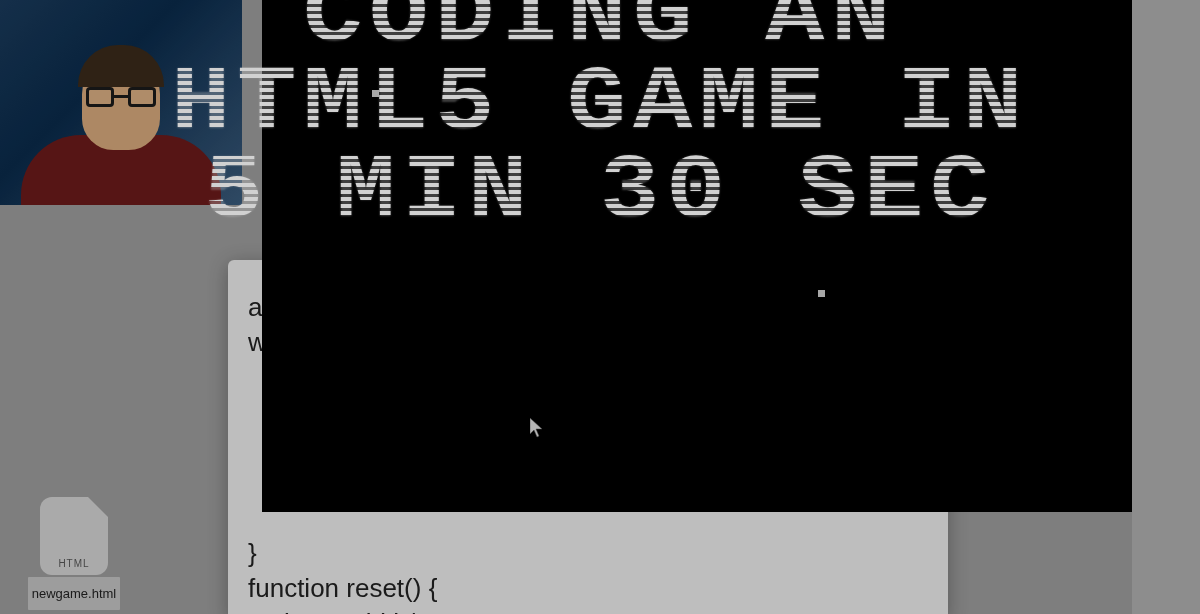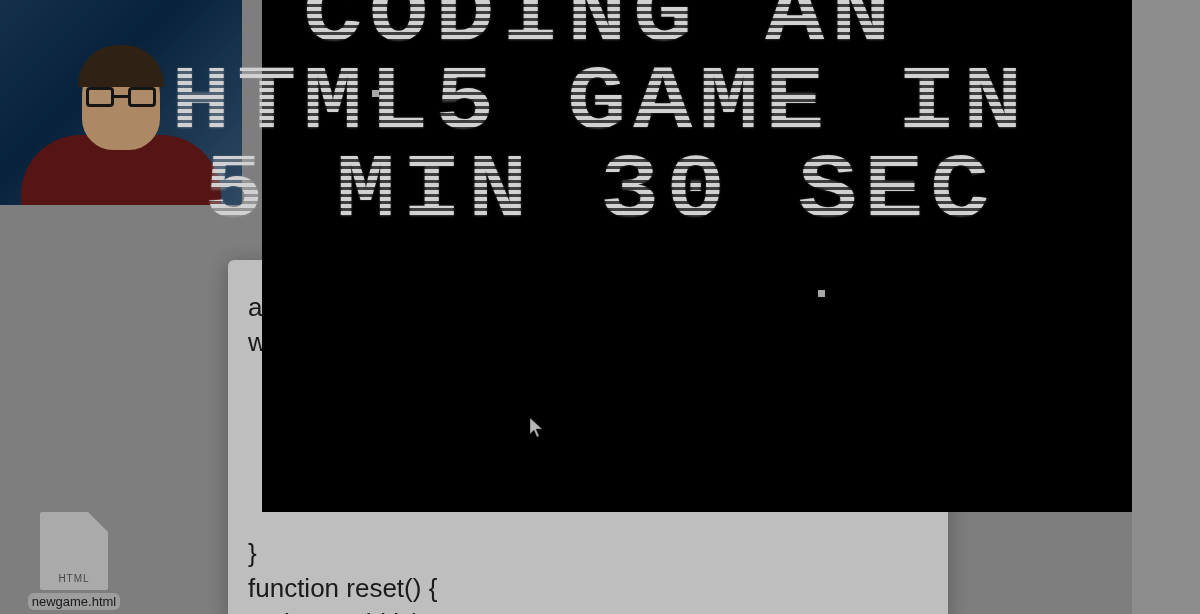--- a/index.html
+++ b/index.html
@@ -155,21 +155,21 @@
       width: 96px;
       text-align: center;
       z-index: 2;
     }
     .file-doc {
       width: 68px;
       height: 78px;
       margin: 18px auto 2px auto;
       background: #d0d0d0;
       position: relative;
-      border-radius: 2px;
+      border-radius: 12px;
     }
     .file-doc::before {
       content: "";
       position: absolute;
       top: 0;
       right: 0;
       width: 20px;
       height: 20px;
       background: #9a9a9a;
       clip-path: polygon(100% 0, 100% 100%, 0 0);
@@ -181,22 +181,22 @@
       right: 0;
       text-align: center;
       font-size: 10px;
       color: #555;
       letter-spacing: 1px;
     }
     .file-label {
       font-size: 13px;
       color: #222;
       background: #c0c0c0;
-      padding: 1px 4px;
-      border-radius: 6px;
+      padding: 9px 4px;
+      border-radius: 1px;
       display: inline-block;
     }
 
     
     .title-overlay {
       position: absolute;
       top: -28px;
       left: 0;
       right: 0;
       z-index: 10;

